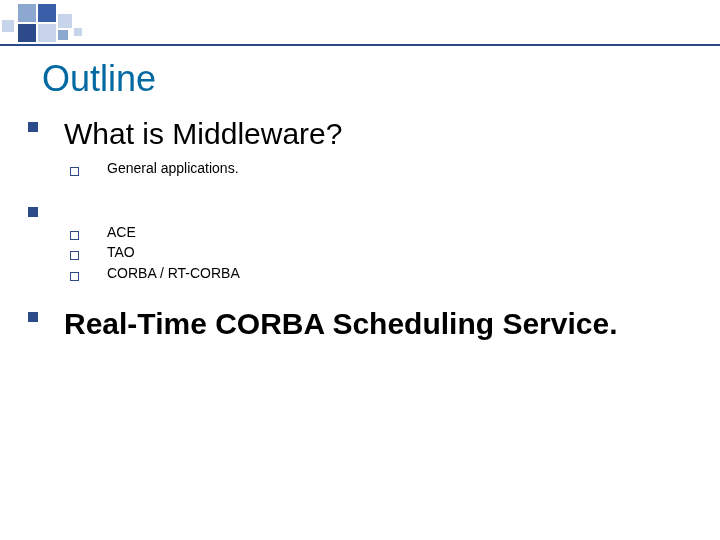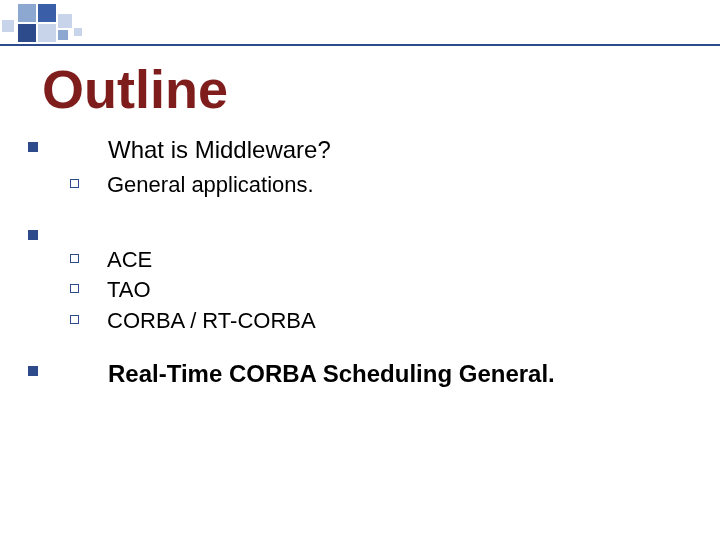--- a/index.html
+++ b/index.html
@@ -33,63 +33,62 @@
     height: 2px;
     background: #2d4b8a;
   }
   .content {
     position: absolute;
     top: 58px;
     left: 42px;
     right: 30px;
   }
   .title {
-    font-size: 54px;
-    font-weight: 700;
-    color: #7f1d1d;
+    font-size: 36px;
+    font-weight: 400;
+    color: #0369a1;
     margin-bottom: 14px;
   }
   .item-l1 {
     display: flex;
     align-items: flex-start;
     margin-bottom: 6px;
     margin-left: -14px;
   }
   .item-l1.gap { margin-top: 22px; }
   .bullet-l1 {
     width: 10px;
     height: 10px;
     background: #2d4b8a;
     flex-shrink: 0;
     margin-top: 8px;
     margin-right: 26px;
   }
   .text-l1 {
-    font-size: 24px;
+    font-size: 30px;
     color: #000;
     line-height: 1.3;
-    margin-left: 44px;
   }
   .text-l1.bold { font-weight: 700; }
   .item-l2 {
     display: flex;
     align-items: flex-start;
     margin-left: 28px;
     margin-bottom: 2px;
   }
   .bullet-l2 {
     width: 9px;
     height: 9px;
     border: 1.5px solid #2d4b8a;
     flex-shrink: 0;
     margin-top: 8px;
     margin-right: 28px;
   }
   .text-l2 {
-    font-size: 22px;
+    font-size: 14px;
     color: #000;
     line-height: 1.3;
   }
 </style>
 </head>
 <body>
 
 <div class="decoration">
   <div class="sq" style="left:2px; top:20px; width:12px; height:12px;"></div>
   <div class="sq mid" style="left:18px; top:4px; width:18px; height:18px;"></div>
@@ -125,17 +124,17 @@
     <div class="bullet-l2"></div>
     <div class="text-l2">TAO</div>
   </div>
   <div class="item-l2">
     <div class="bullet-l2"></div>
     <div class="text-l2">CORBA / RT-CORBA</div>
   </div>
 
   <div class="item-l1 gap">
     <div class="bullet-l1"></div>
-    <div class="text-l1 bold">Real-Time CORBA Scheduling General.</div>
+    <div class="text-l1 bold">Real-Time CORBA Scheduling Service.</div>
   </div>
 
 
 </div>
 
 </body></html>

